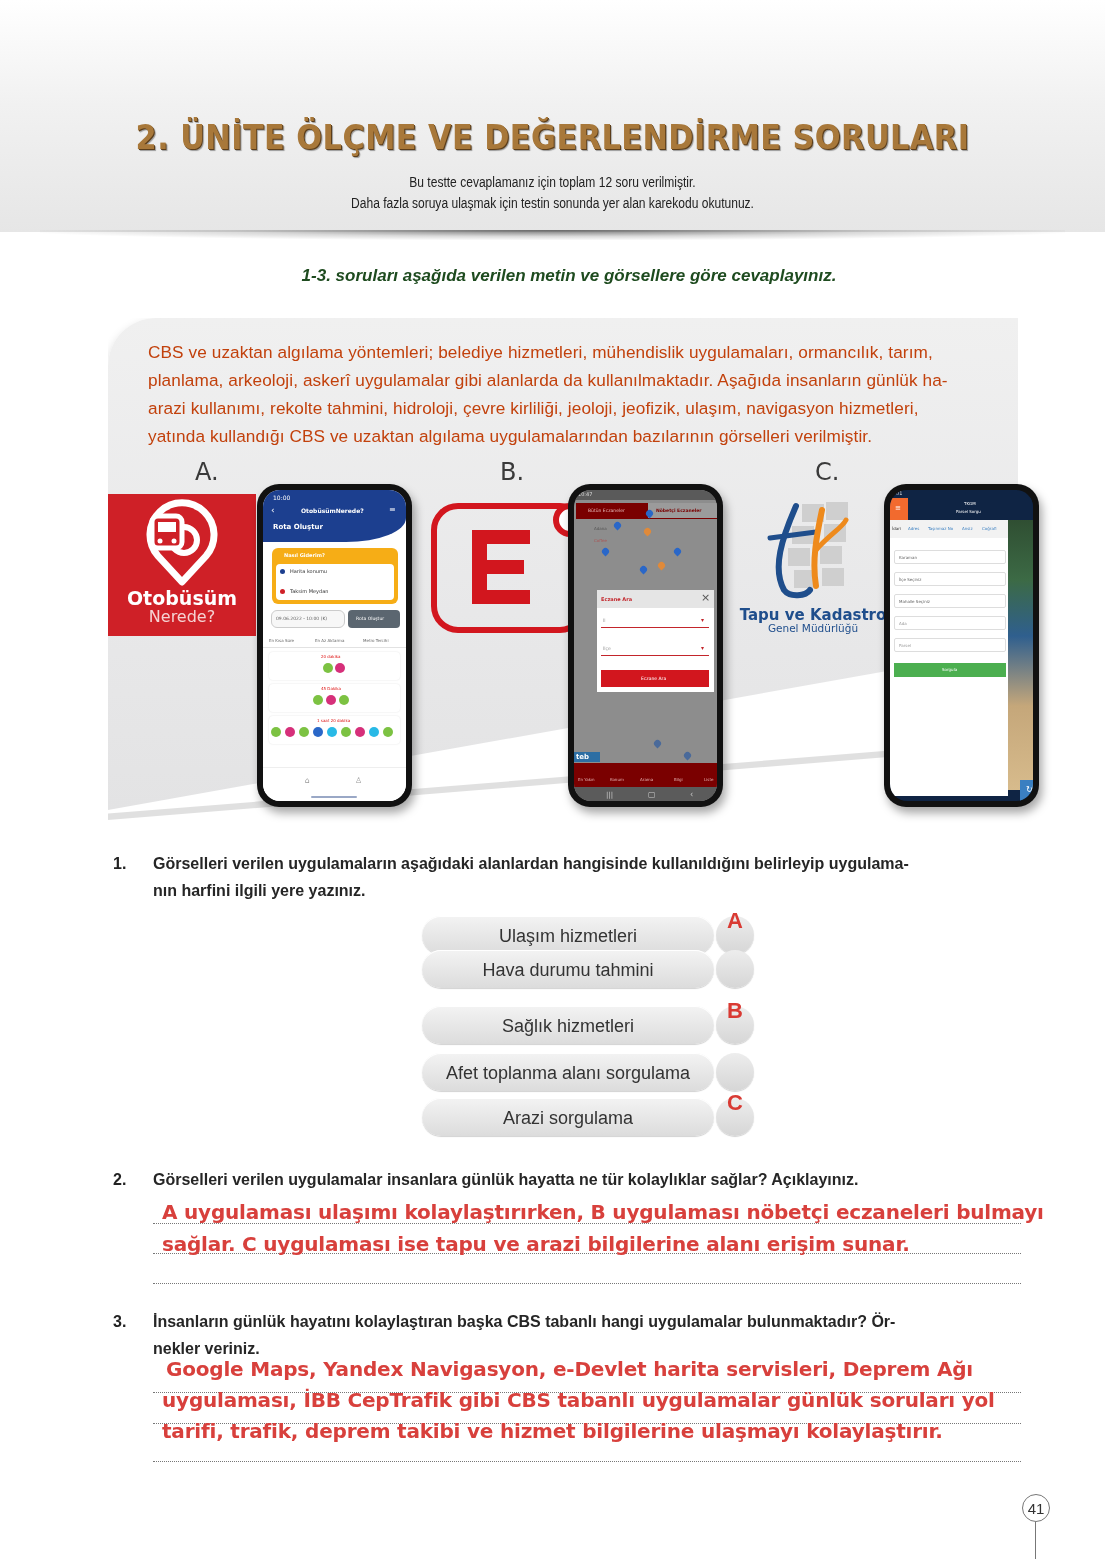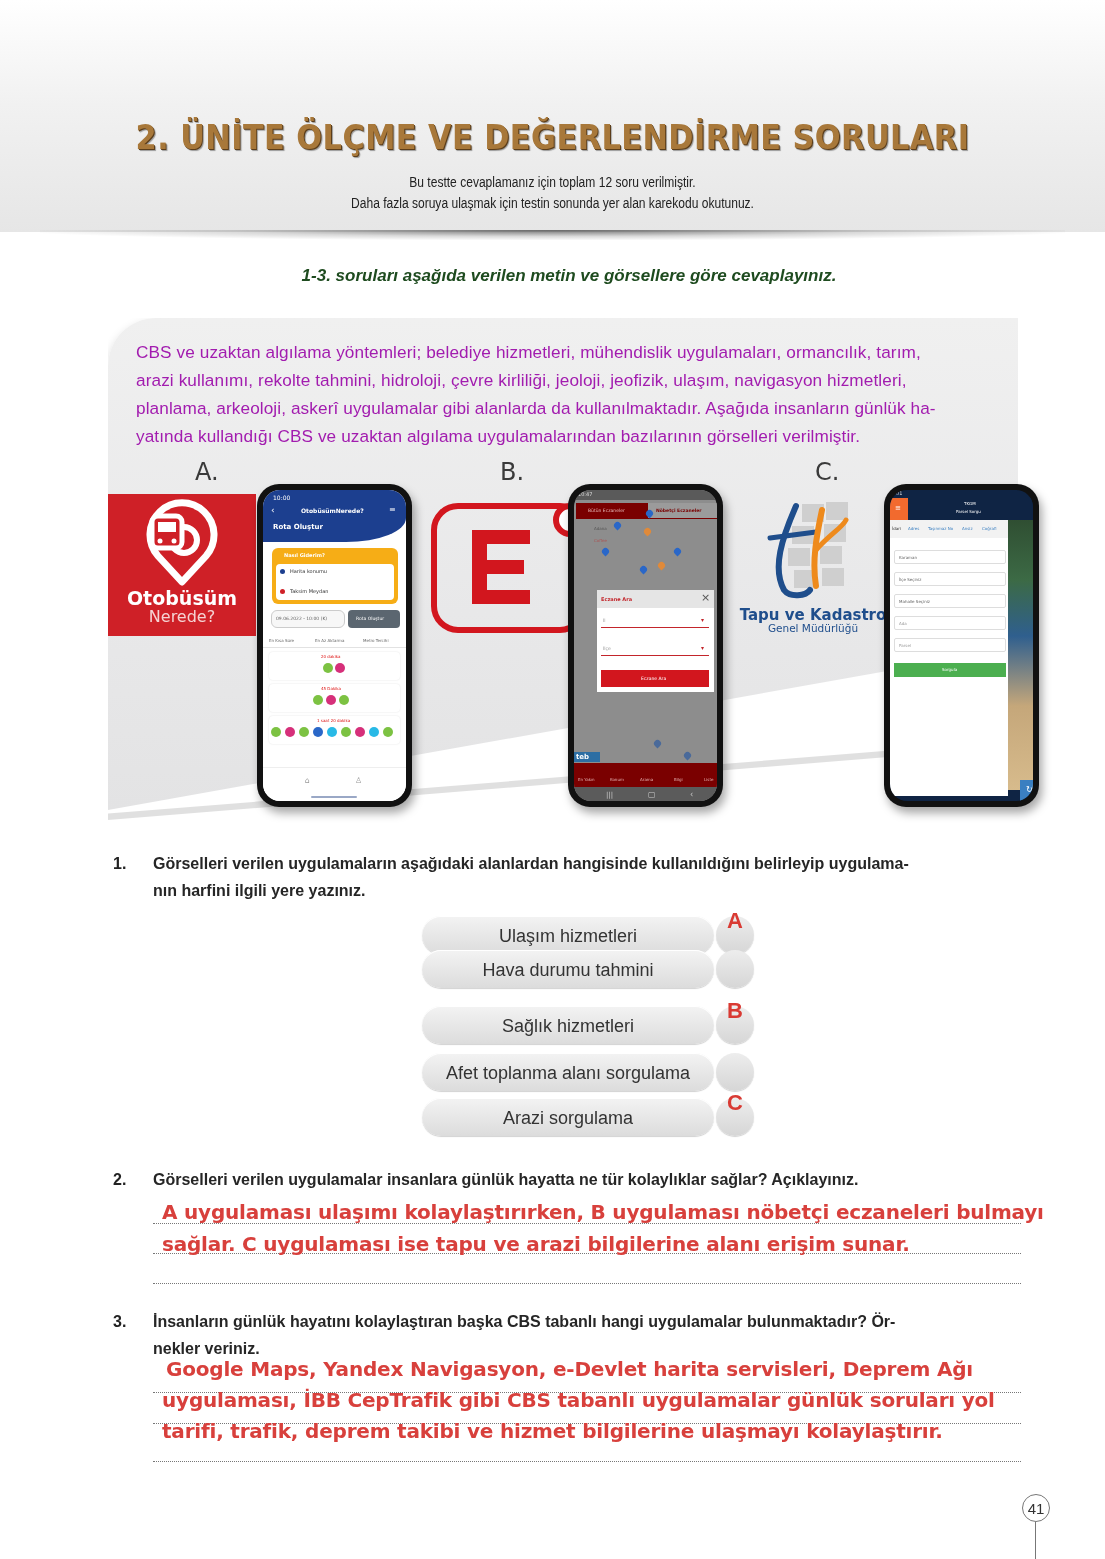--- a/index.html
+++ b/index.html
@@ -43,23 +43,23 @@
     border-top-left-radius: 48px;
     clip-path: polygon(0 0, 100% 0, 100% 67%, 0 100%);
     box-shadow: 0 4px 10px rgba(0,0,0,0.15);
   }
   .panel-shadow {
     position: absolute; left: 108px; top: 740px; width: 912px; height: 80px;
     clip-path: polygon(0 92%, 100% 0, 100% 8%, 0 100%);
     background: rgba(0,0,0,0.12);
   }
   .passage {
-    position: absolute; left: 136px; top: 338px; width: 860px;
+    position: absolute; left: 148px; top: 338px; width: 860px;
     font-family: "Liberation Sans", sans-serif; font-size: 17.2px; line-height: 28px;
-    color: #a21caf; letter-spacing: 0.1px;
+    color: #c2410c; letter-spacing: 0.1px;
   }
   .passage p { margin: 0; white-space: nowrap; }
 
   .app-letter {
     position: absolute; top: 458px; font-family: "DejaVu Sans", sans-serif;
     font-size: 24px; color: #3a3a3a;
   }
 
   
   .logo-a {
@@ -162,22 +162,22 @@
 <div class="unit-title">2. ÜNİTE ÖLÇME VE DEĞERLENDİRME SORULARI</div>
 <div class="subtitle l1">Bu testte cevaplamanız için toplam 12 soru verilmiştir.</div>
 <div class="subtitle l2">Daha fazla soruya ulaşmak için testin sonunda yer alan karekodu okutunuz.</div>
 
 <div class="instruction">1-3. soruları aşağıda verilen metin ve  görsellere göre cevaplayınız.</div>
 
 <div class="panel-shadow"></div>
 <div class="panel"></div>
 <div class="passage">
   <p>CBS ve uzaktan algılama yöntemleri; belediye hizmetleri, mühendislik uygulamaları, ormancılık, tarım,</p>
+  <p>planlama, arkeoloji, askerî uygulamalar gibi alanlarda da kullanılmaktadır. Aşağıda insanların günlük ha-</p>
   <p>arazi kullanımı, rekolte tahmini, hidroloji, çevre kirliliği, jeoloji, jeofizik, ulaşım, navigasyon hizmetleri,</p>
-  <p>planlama, arkeoloji, askerî uygulamalar gibi alanlarda da kullanılmaktadır. Aşağıda insanların günlük ha-</p>
   <p>yatında kullandığı CBS ve uzaktan algılama uygulamalarından bazılarının görselleri verilmiştir.</p>
 </div>
 
 <div class="app-letter" style="left:195px;">A.</div>
 <div class="app-letter" style="left:500px;">B.</div>
 <div class="app-letter" style="left:815px;">C.</div>
 
 <div class="logo-a">
   <svg width="148" height="95" viewBox="0 0 148 95" style="position:absolute;left:0;top:0;">
     <path d="M74 88 L50 62 A32 32 0 1 1 98 62 Z" fill="none" stroke="#fff" stroke-width="7" stroke-linejoin="round"></path>

